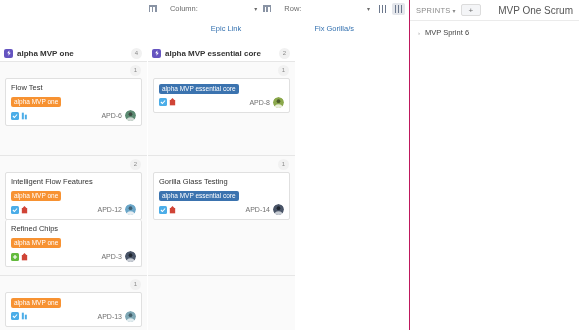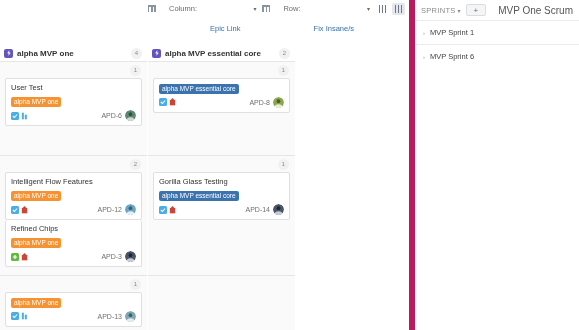--- a/index.html
+++ b/index.html
@@ -88,21 +88,21 @@
   .type-task { background: #4bade8; }
   .type-story { background: #63ba3c; }
   .prio-ico { width: 7px; height: 8px; display: block; }
   .foot-right { margin-left: auto; display: flex; align-items: center; gap: 3px; }
   .issue-key { font-size: 7px; color: #707070; }
   .avatar { width: 11px; height: 11px; border-radius: 50%; overflow: hidden; display: block; }
 
   
   .side-panel {
     width: 170px; height: 330px; background: #fff;
-    border-left: 6px solid #be185d; position: relative;
+    border-left: 1px solid #be185d; position: relative;
   }
   .sp-head { height: 20px; display: flex; align-items: center; padding: 0 6px; gap: 5px; }
   .sp-title-left { font-size: 7.5px; color: #8a8a8a; letter-spacing: .3px; display: flex; align-items: center; gap: 2px; }
   .sp-caret { font-size: 6px; color: #8a8a8a; }
   .add-btn {
     width: 20px; height: 12px; border: 1px solid #dcdcdc; border-radius: 2px;
     background: #f4f5f7; color: #6b6b6b; font-size: 8px;
     display: flex; align-items: center; justify-content: center;
   }
   .sp-title-right { margin-left: auto; font-size: 10px; color: #555; }
@@ -130,21 +130,21 @@
         <span class="val">Epic Link</span>
         <span class="caret">▾</span>
       </div>
       <div class="tb-ctl">
         <span class="grid-ico head">
             <i></i>
             <i></i>
             <i></i>
           </span>
         <span class="lbl">Row:</span>
-        <span class="val">Fix Insane/s</span>
+        <span class="val">Fix Gorilla/s</span>
         <span class="caret">▾</span>
       </div>
       <div class="view-btns">
         <div class="view-btn">
           <span class="vb-ico">
               <i></i>
               <i></i>
               <i></i>
             </span>
         </div>
@@ -171,21 +171,21 @@
           <span class="count-badge">4</span>
         </div>
         <div class="col-body">
 
           <div class="row-block" style="height:94px">
             <div class="row-badge-bar">
               <span class="count-badge">1</span>
             </div>
             <div class="cards">
               <div class="card">
-                <div class="card-title">User Test</div>
+                <div class="card-title">Flow Test</div>
                 <span class="label-chip" style="background:#f79232">alpha MVP one</span>
                 <div class="card-foot">
                   <div class="foot-icons">
                     <span class="type-ico type-task">
                       <svg width="6" height="6" viewBox="0 0 10 10">
                           <path d="M1.5 5 L4 7.5 L8.5 2.5" stroke="#fff" stroke-width="1.8" fill="none"></path>
                         </svg>
                     </span>
                     <svg class="prio-ico" viewBox="0 0 10 12">
                       <rect x="1" y="1" width="3" height="10" fill="#4bade8"></rect>
@@ -399,21 +399,17 @@
     <div class="sp-head">
       <span class="sp-title-left">
         <span>SPRINTS</span>
         <span class="sp-caret">▾</span>
       </span>
       <span class="add-btn">+</span>
       <span class="sp-title-right">MVP One Scrum</span>
     </div>
     <div class="sprint-row">
       <span class="chev">›</span>
-      <span>MVP Sprint 1</span>
-    </div>
-    <div class="sprint-row">
-      <span class="chev">›</span>
       <span>MVP Sprint 6</span>
     </div>
   </div>
 
 </div>
 
 </body></html>

